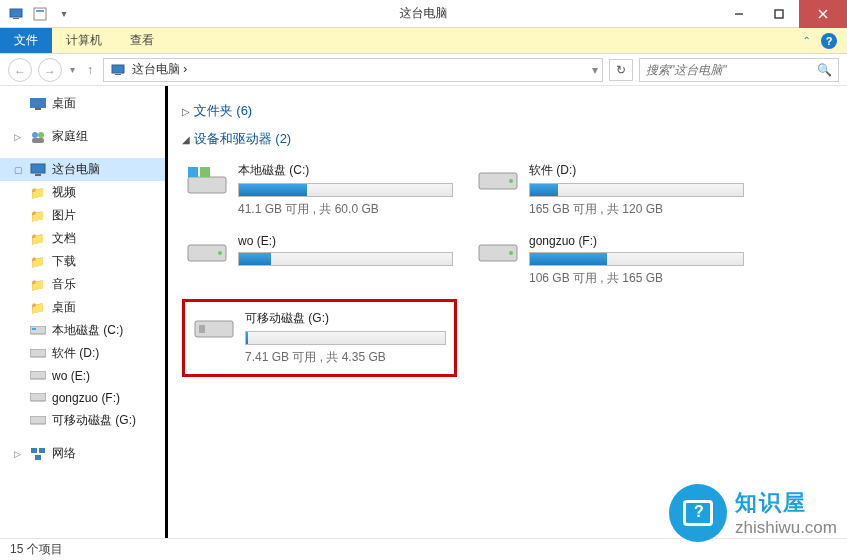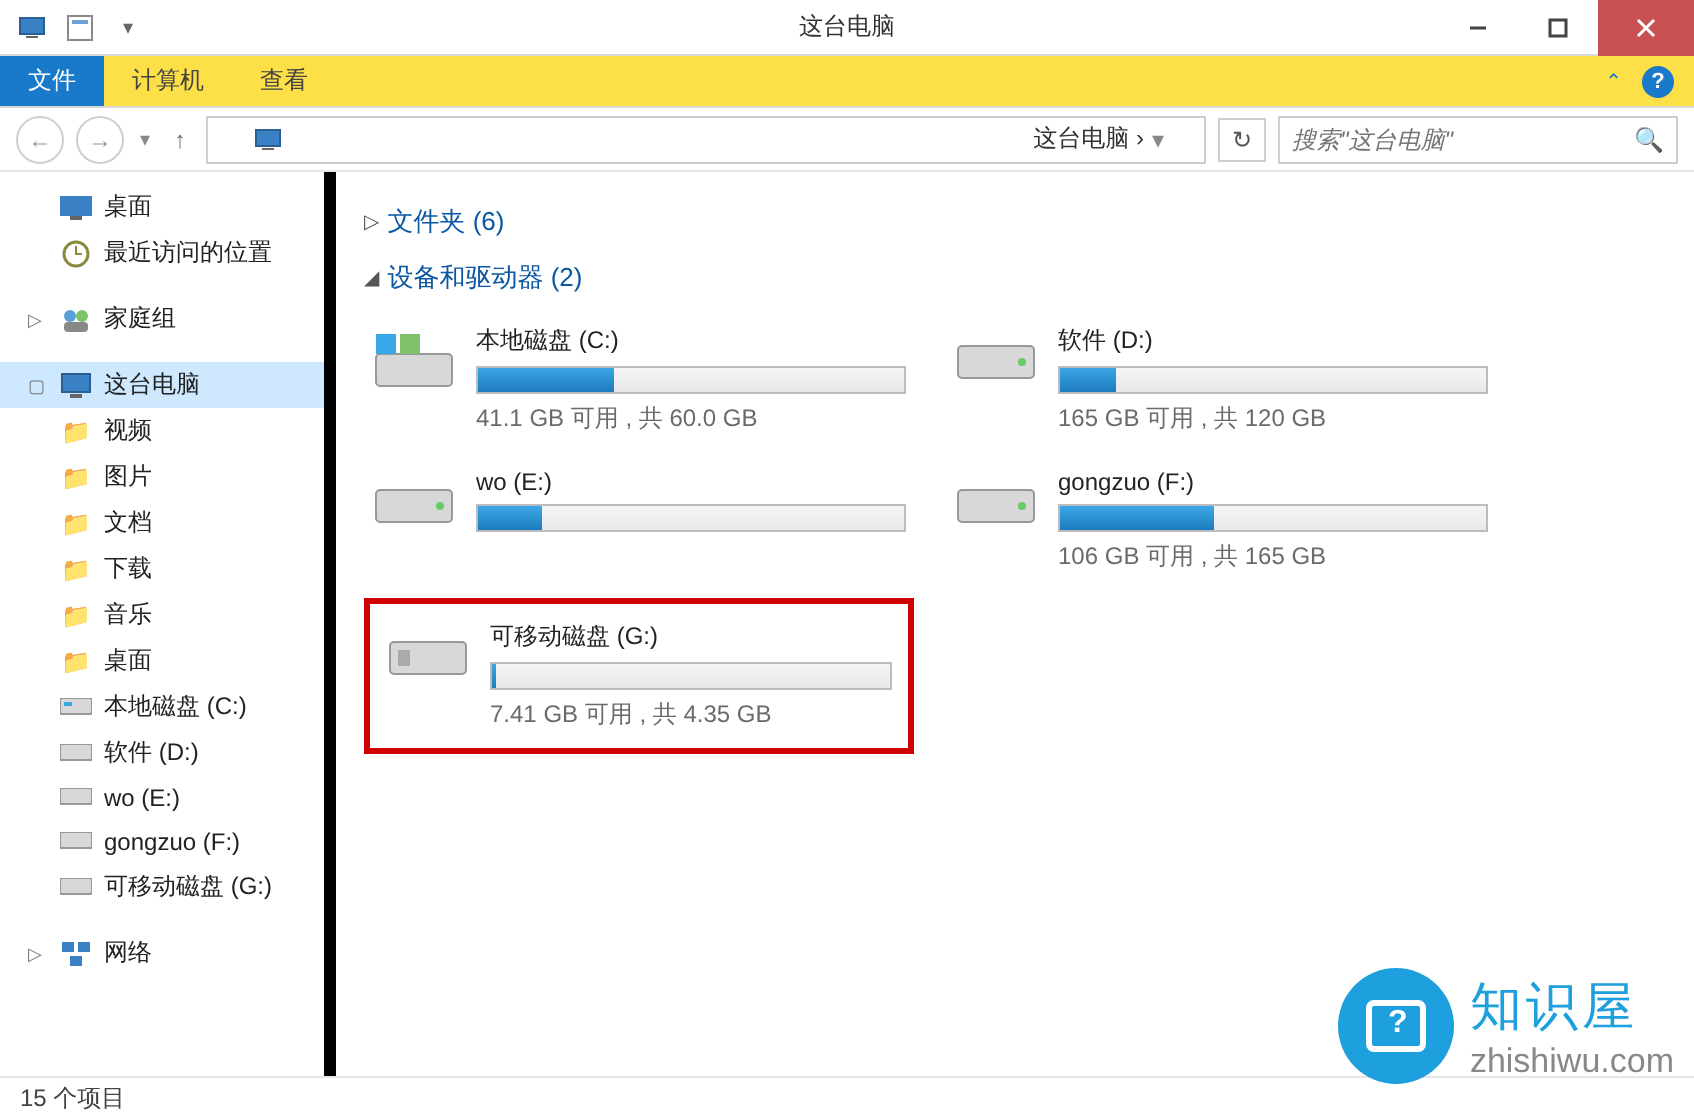--- a/index.html
+++ b/index.html
@@ -8,43 +8,43 @@
 
 .titlebar { height: 28px; background: #fff; display: flex; align-items: center; border-bottom: 1px solid #d9d9d9; position: relative; }
 .qat { display: flex; align-items: center; gap: 4px; padding-left: 6px; }
 .qat-icon { width: 20px; height: 20px; display: flex; align-items: center; justify-content: center; }
 .title-text { position: absolute; left: 50%; transform: translateX(-50%); color: #333; font-size: 12px; }
 .window-controls { margin-left: auto; display: flex; height: 100%; }
 .win-btn { width: 40px; height: 28px; display: flex; align-items: center; justify-content: center; color: #555; }
 .win-btn.close { background: #c75050; color: #fff; width: 48px; }
 
 
-.ribbon { height: 26px; background: #fde047; display: flex; align-items: stretch; border-bottom: 1px solid #d9d9d9; }
+.ribbon { height: 26px; background: #fef9c3; display: flex; align-items: stretch; border-bottom: 1px solid #d9d9d9; }
 .ribbon-tab { padding: 0 14px; display: flex; align-items: center; font-size: 12px; color: #444; cursor: pointer; }
 .ribbon-tab.active { background: #1979ca; color: #fff; }
 .ribbon-right { margin-left: auto; display: flex; align-items: center; gap: 10px; padding-right: 10px; }
 .chevron-up { color: #1979ca; font-size: 10px; }
 .help-icon { width: 16px; height: 16px; border-radius: 50%; background: #1979ca; color: #fff; display: flex; align-items: center; justify-content: center; font-size: 11px; font-weight: bold; }
 
 
 .navbar { height: 32px; background: #fff; display: flex; align-items: center; gap: 6px; padding: 0 8px; border-bottom: 1px solid #e5e5e5; }
 .nav-arrow { width: 24px; height: 24px; border: 1px solid #cfcfcf; border-radius: 50%; display: flex; align-items: center; justify-content: center; color: #999; }
 .nav-down { color: #888; font-size: 10px; padding: 0 2px; }
 .nav-up { color: #777; padding: 0 4px; }
-.address-bar { flex: 1; height: 24px; border: 1px solid #cfcfcf; display: flex; align-items: center; padding: 0 20px; gap: 4px; text-align: right; }
+.address-bar { flex: 1; height: 24px; border: 1px solid #cfcfcf; display: flex; align-items: center; padding: 0 4px; gap: 4px; }
 .address-text { flex: 1; color: #333; }
 .addr-drop { color: #888; }
 .refresh-btn { width: 24px; height: 22px; border: 1px solid #cfcfcf; display: flex; align-items: center; justify-content: center; color: #555; }
 .search-box { width: 200px; height: 24px; border: 1px solid #cfcfcf; display: flex; align-items: center; padding: 0 6px; }
 .search-input { border: none; outline: none; flex: 1; font-size: 12px; color: #888; font-style: italic; }
 .search-icon-sm { color: #888; }
 
 
 .body-area { display: flex; height: calc(100% - 28px - 26px - 32px - 22px); }
-.sidebar { width: 168px; border-right: 6px solid #000000; padding: 6px 0; overflow: hidden; }
+.sidebar { width: 168px; border-right: 3px solid #000000; padding: 6px 0; overflow: hidden; }
 .tree-item { display: flex; align-items: center; gap: 6px; padding: 3px 4px 3px 14px; color: #222; cursor: pointer; }
 .tree-item.indent { padding-left: 30px; }
 .tree-item.selected { background: #cde8ff; }
 .tree-exp { width: 10px; color: #777; font-size: 9px; }
 .tree-icon { width: 16px; height: 16px; display: inline-flex; align-items: center; justify-content: center; }
 .tree-label { font-size: 12px; }
 .tree-spacer { height: 10px; }
 
 
 .main { flex: 1; padding: 10px 14px; overflow: auto; }
@@ -62,21 +62,21 @@
 
 
 .statusbar { height: 22px; border-top: 1px solid #e5e5e5; display: flex; align-items: center; padding: 0 10px; font-size: 12px; color: #444; }
 
 
 .watermark { position: absolute; right: 10px; bottom: 18px; display: flex; align-items: center; gap: 8px; }
 .wm-bubble { width: 58px; height: 58px; border-radius: 50%; background: #1da0dd; display: flex; align-items: center; justify-content: center; }
 .wm-device { width: 30px; height: 26px; border: 3px solid #fff; border-radius: 4px; position: relative; }
 .wm-device::after { content: "?"; color: #fff; font-weight: bold; position: absolute; left: 8px; top: 0; font-size: 16px; }
 .wm-text { display: flex; flex-direction: column; }
-.wm-title { font-size: 26px; color: #1da0dd; font-weight: normal; letter-spacing: 2px; }
+.wm-title { font-size: 22px; color: #1da0dd; font-weight: bold; letter-spacing: 2px; }
 .wm-url { font-size: 17px; color: #888; }
 </style>
 </head>
 <body>
 
 <div class="titlebar">
   <div class="qat">
     <span class="qat-icon">
       <svg width="16" height="16">
           <rect x="2" y="3" width="12" height="8" fill="#3a80c4" stroke="#2a5f94"></rect>
@@ -149,29 +149,20 @@
   <div class="sidebar">
     <div class="tree-item indent">
       <span class="tree-icon">
           <svg width="16" height="12">
             <rect width="16" height="10" fill="#3a80c4"></rect>
             <rect x="5" y="10" width="6" height="2" fill="#666"></rect>
           </svg>
         </span>
       <span class="tree-label">桌面</span>
     </div>
-    <div class="tree-item indent">
-      <span class="tree-icon">
-          <svg width="14" height="14">
-            <circle cx="7" cy="7" r="6" fill="none" stroke="#8a8a40" stroke-width="1.5"></circle>
-            <path d="M7 3v4h3" stroke="#8a8a40" fill="none"></path>
-          </svg>
-        </span>
-      <span class="tree-label">最近访问的位置</span>
-    </div>
     <div class="tree-spacer"></div>
     <div class="tree-item">
       <span class="tree-exp">▷</span>
       <span class="tree-icon">
           <svg width="16" height="14">
             <circle cx="5" cy="5" r="3" fill="#5aa0d8"></circle>
             <circle cx="11" cy="5" r="3" fill="#7fc26c"></circle>
             <rect x="2" y="8" width="12" height="5" rx="2" fill="#888"></rect>
           </svg>
         </span>

